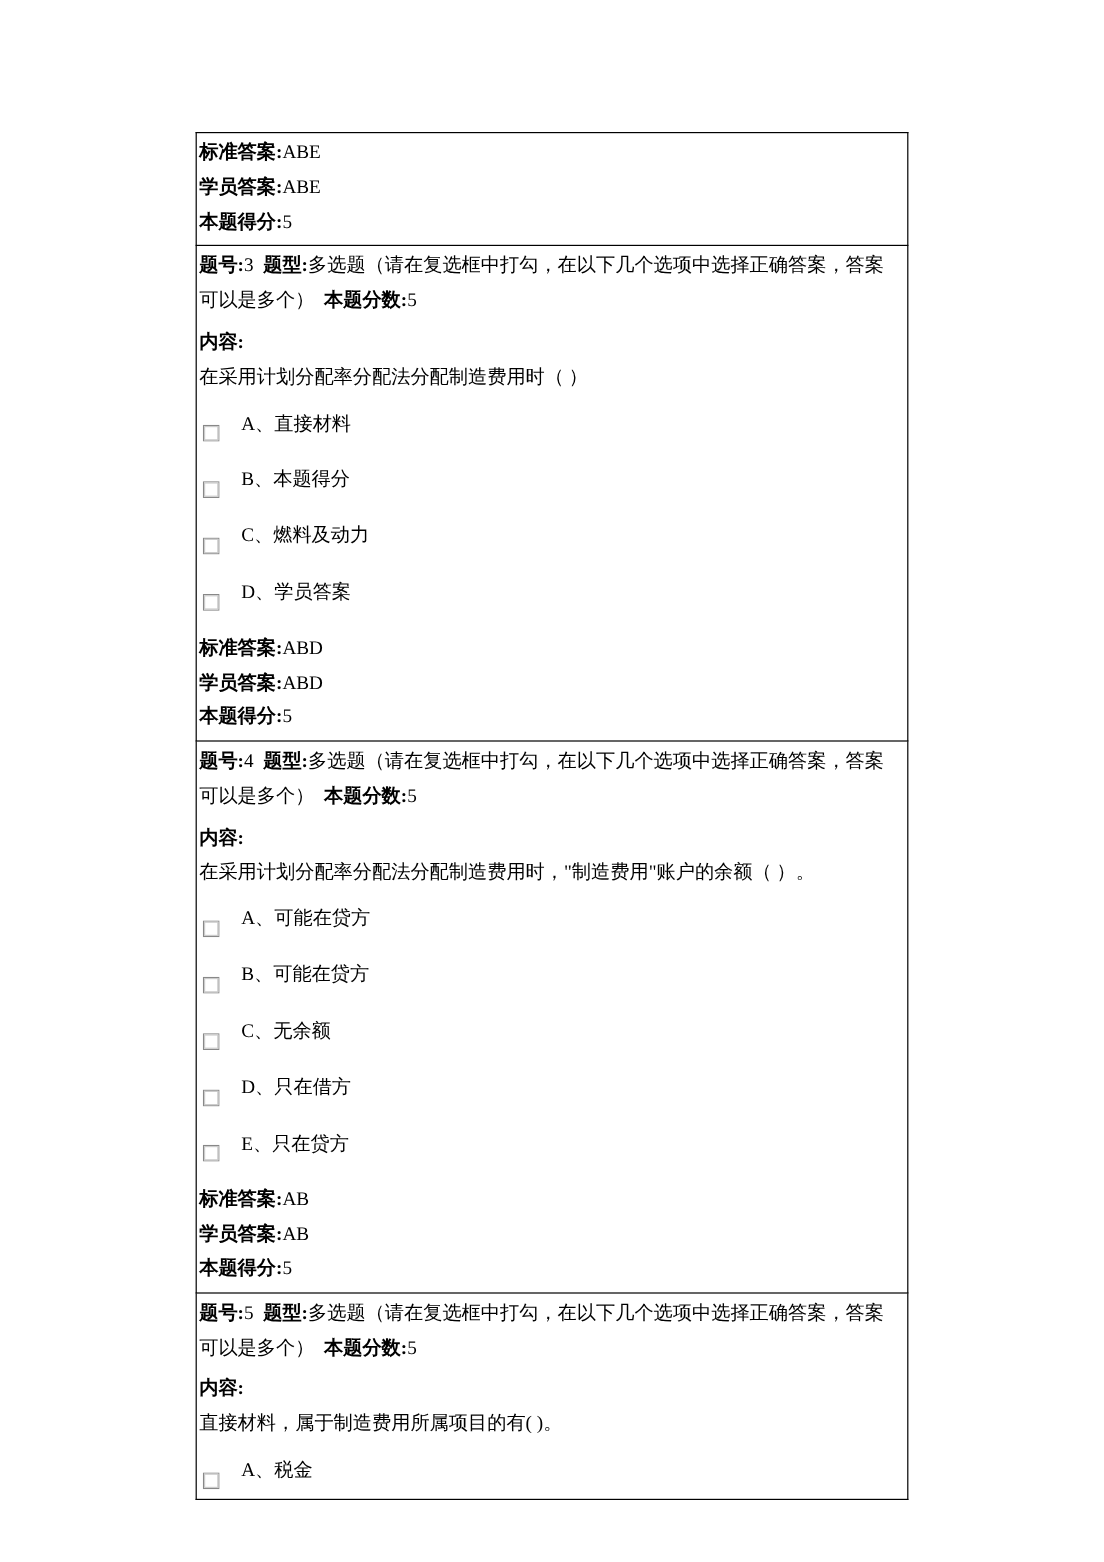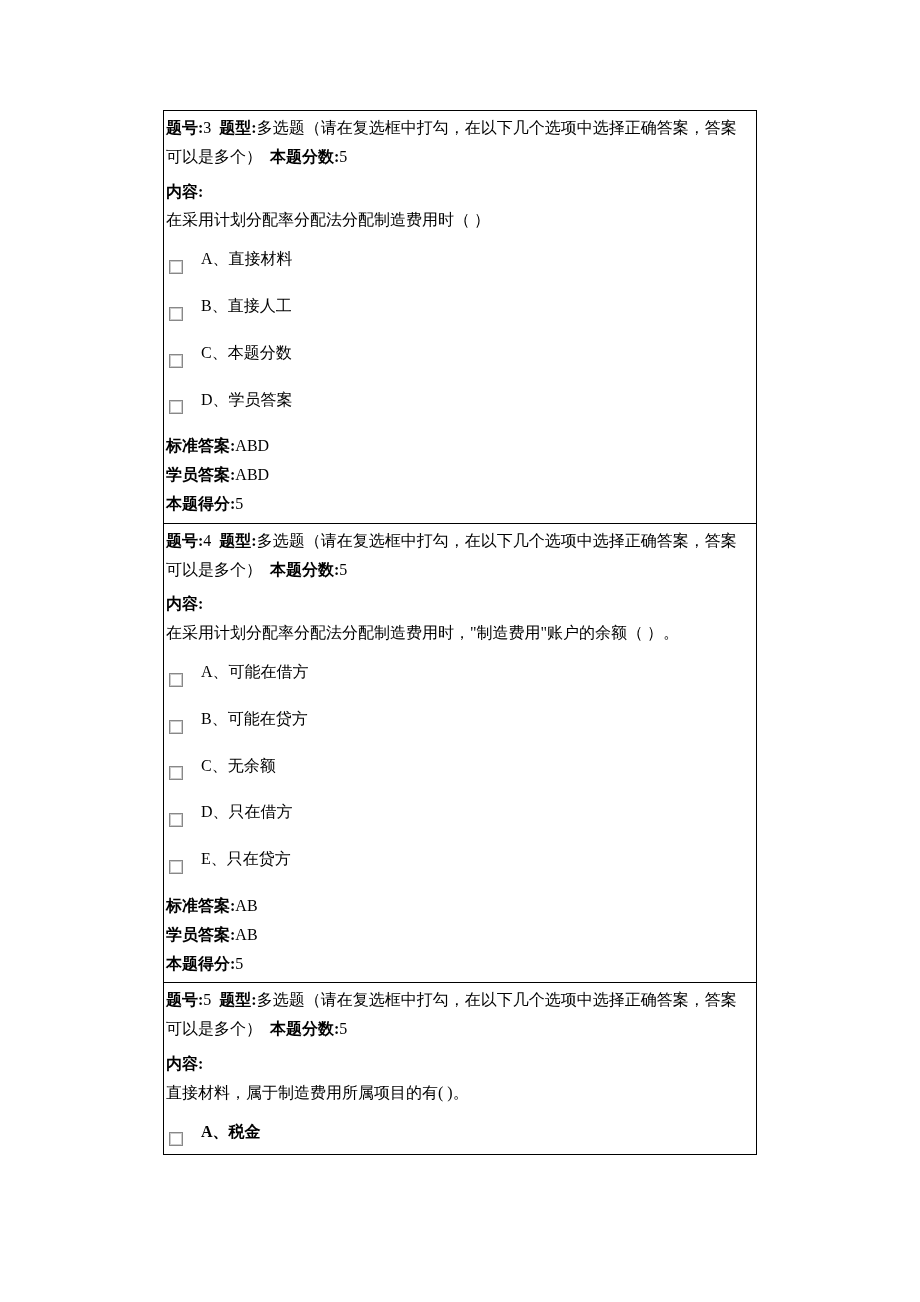--- a/index.html
+++ b/index.html
@@ -38,20 +38,33 @@
   .cb svg { display:block; }
   .content-label { margin-top: 6px; }
 </style>
 </head>
 <body>
 
 <div class="page">
 <table class="qtable">
 
 <tbody>
+        <tr>
+          <td>
+  <div>
+    <span class="bold">标准答案:</span><span>ABE</span>
+  </div>
+  <div>
+    <span class="bold">学员答案:</span><span>ABE</span>
+  </div>
+  <div>
+    <span class="bold">本题得分:</span><span>5</span>
+  </div>
+</td>
+        </tr>
 
 <tr>
           <td>
   <div>
     <span class="bold">题号:</span><span>3</span>
     &nbsp;<span class="bold">题型:</span><span>多选题（请在复选框中打勾，在以下几个选项中选择正确答案，答案可以是多个）</span>
     &nbsp;<span class="bold">本题分数:</span><span>5</span>
   </div>
   <div class="bold content-label">内容:</div>
   <div>在采用计划分配率分配法分配制造费用时（ ）</div>
@@ -65,30 +78,30 @@
               </span>
     <span>A、直接材料</span>
   </div>
   <div class="opt-row">
     <span class="cb">
                 <svg width="14" height="14">
                   <rect x="0.5" y="0.5" width="13" height="13" fill="#fff" stroke="#888" stroke-width="1"></rect>
                   <rect x="1.5" y="1.5" width="11" height="11" fill="none" stroke="#ccc" stroke-width="1"></rect>
                 </svg>
               </span>
-    <span>B、直接人工</span>
-  </div>
-  <div class="opt-row">
-    <span class="cb">
-                <svg width="14" height="14">
-                  <rect x="0.5" y="0.5" width="13" height="13" fill="#fff" stroke="#888" stroke-width="1"></rect>
-                  <rect x="1.5" y="1.5" width="11" height="11" fill="none" stroke="#ccc" stroke-width="1"></rect>
-                </svg>
-              </span>
-    <span>C、本题分数</span>
+    <span>B、本题得分</span>
+  </div>
+  <div class="opt-row">
+    <span class="cb">
+                <svg width="14" height="14">
+                  <rect x="0.5" y="0.5" width="13" height="13" fill="#fff" stroke="#888" stroke-width="1"></rect>
+                  <rect x="1.5" y="1.5" width="11" height="11" fill="none" stroke="#ccc" stroke-width="1"></rect>
+                </svg>
+              </span>
+    <span>C、燃料及动力</span>
   </div>
   <div class="opt-row">
     <span class="cb">
                 <svg width="14" height="14">
                   <rect x="0.5" y="0.5" width="13" height="13" fill="#fff" stroke="#888" stroke-width="1"></rect>
                   <rect x="1.5" y="1.5" width="11" height="11" fill="none" stroke="#ccc" stroke-width="1"></rect>
                 </svg>
               </span>
     <span>D、学员答案</span>
   </div>
@@ -115,21 +128,21 @@
   <div class="bold content-label">内容:</div>
   <div>在采用计划分配率分配法分配制造费用时，"制造费用"账户的余额（ ）。</div>
 
   <div class="opt-row">
     <span class="cb">
                 <svg width="14" height="14">
                   <rect x="0.5" y="0.5" width="13" height="13" fill="#fff" stroke="#888" stroke-width="1"></rect>
                   <rect x="1.5" y="1.5" width="11" height="11" fill="none" stroke="#ccc" stroke-width="1"></rect>
                 </svg>
               </span>
-    <span>A、可能在借方</span>
+    <span>A、可能在贷方</span>
   </div>
   <div class="opt-row">
     <span class="cb">
                 <svg width="14" height="14">
                   <rect x="0.5" y="0.5" width="13" height="13" fill="#fff" stroke="#888" stroke-width="1"></rect>
                   <rect x="1.5" y="1.5" width="11" height="11" fill="none" stroke="#ccc" stroke-width="1"></rect>
                 </svg>
               </span>
     <span>B、可能在贷方</span>
   </div>
@@ -176,21 +189,21 @@
 <tr>
           <td>
   <div>
     <span class="bold">题号:</span><span>5</span>
     &nbsp;<span class="bold">题型:</span><span>多选题（请在复选框中打勾，在以下几个选项中选择正确答案，答案可以是多个）</span>
     &nbsp;<span class="bold">本题分数:</span><span>5</span>
   </div>
   <div class="bold content-label">内容:</div>
   <div>直接材料，属于制造费用所属项目的有( )。</div>
 
-  <div class="opt-row" style="margin-bottom:4px;font-weight:bold;">
+  <div class="opt-row" style="margin-bottom:4px;">
     <span class="cb">
                 <svg width="14" height="14">
                   <rect x="0.5" y="0.5" width="13" height="13" fill="#fff" stroke="#888" stroke-width="1"></rect>
                   <rect x="1.5" y="1.5" width="11" height="11" fill="none" stroke="#ccc" stroke-width="1"></rect>
                 </svg>
               </span>
     <span>A、税金</span>
   </div>
 </td>
         </tr>

